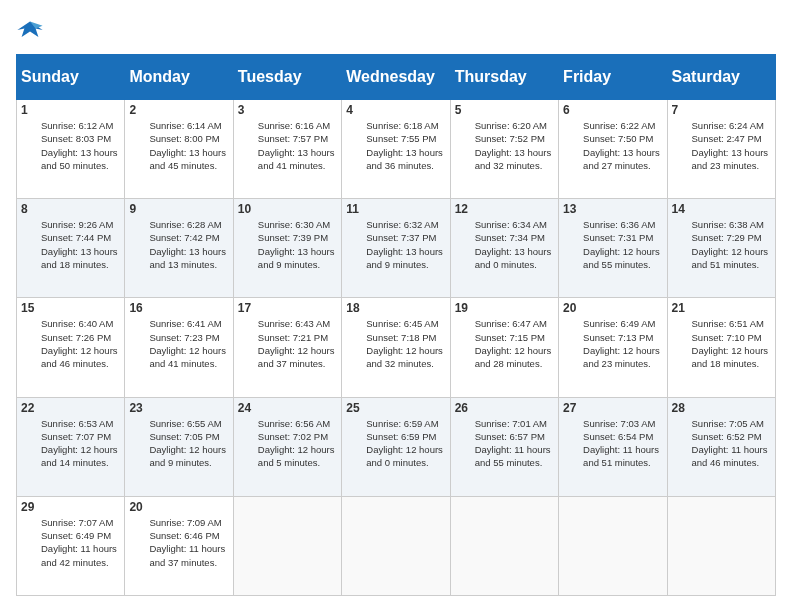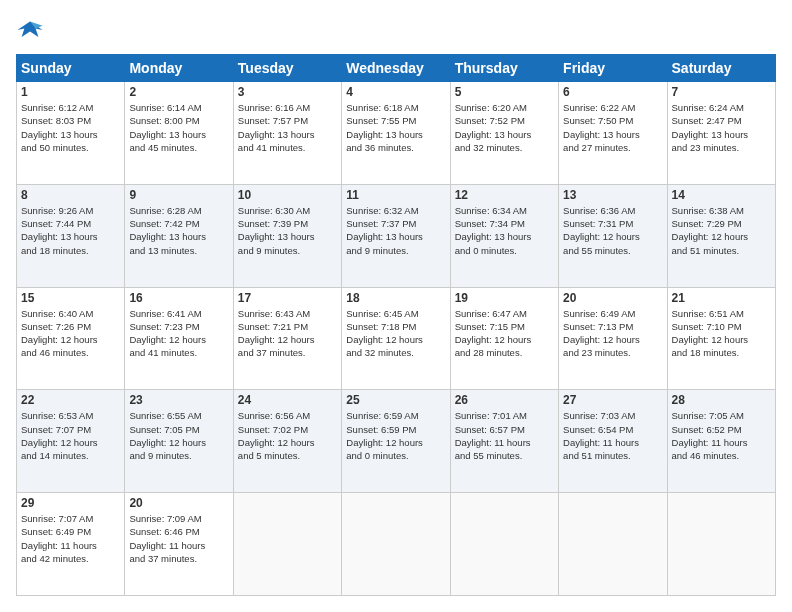--- a/index.html
+++ b/index.html
@@ -45,23 +45,23 @@
       color: #555;
     }
     .calendar-table {
       width: 100%;
       border-collapse: collapse;
       flex: 1;
     }
     .calendar-table th {
       background: #1a6fba;
       color: #fff;
-      font-size: 14px;
+      font-size: 16px;
       font-weight: bold;
-      padding: 5px 4px;
+      padding: 13px 4px;
       text-align: left;
       border: 1px solid #1a6fba;
     }
     .calendar-table td {
       border: 1px solid #ccc;
       vertical-align: top;
       padding: 3px 4px;
       font-size: 9.5px;
       color: #333;
       width: calc(100%/7);
@@ -74,20 +74,21 @@
       background: #fff;
     }
     .day-number {
       font-size: 12px;
       font-weight: bold;
       display: block;
       margin-bottom: 2px;
     }
     .day-info {
       line-height: 1.4;
+      margin-left: 20px;
     }
     td.empty {
       background: #f9f9f9 !important;
     }
   </style>
 </head>
 <body>
 
 <div class="page">
   <div class="header">

